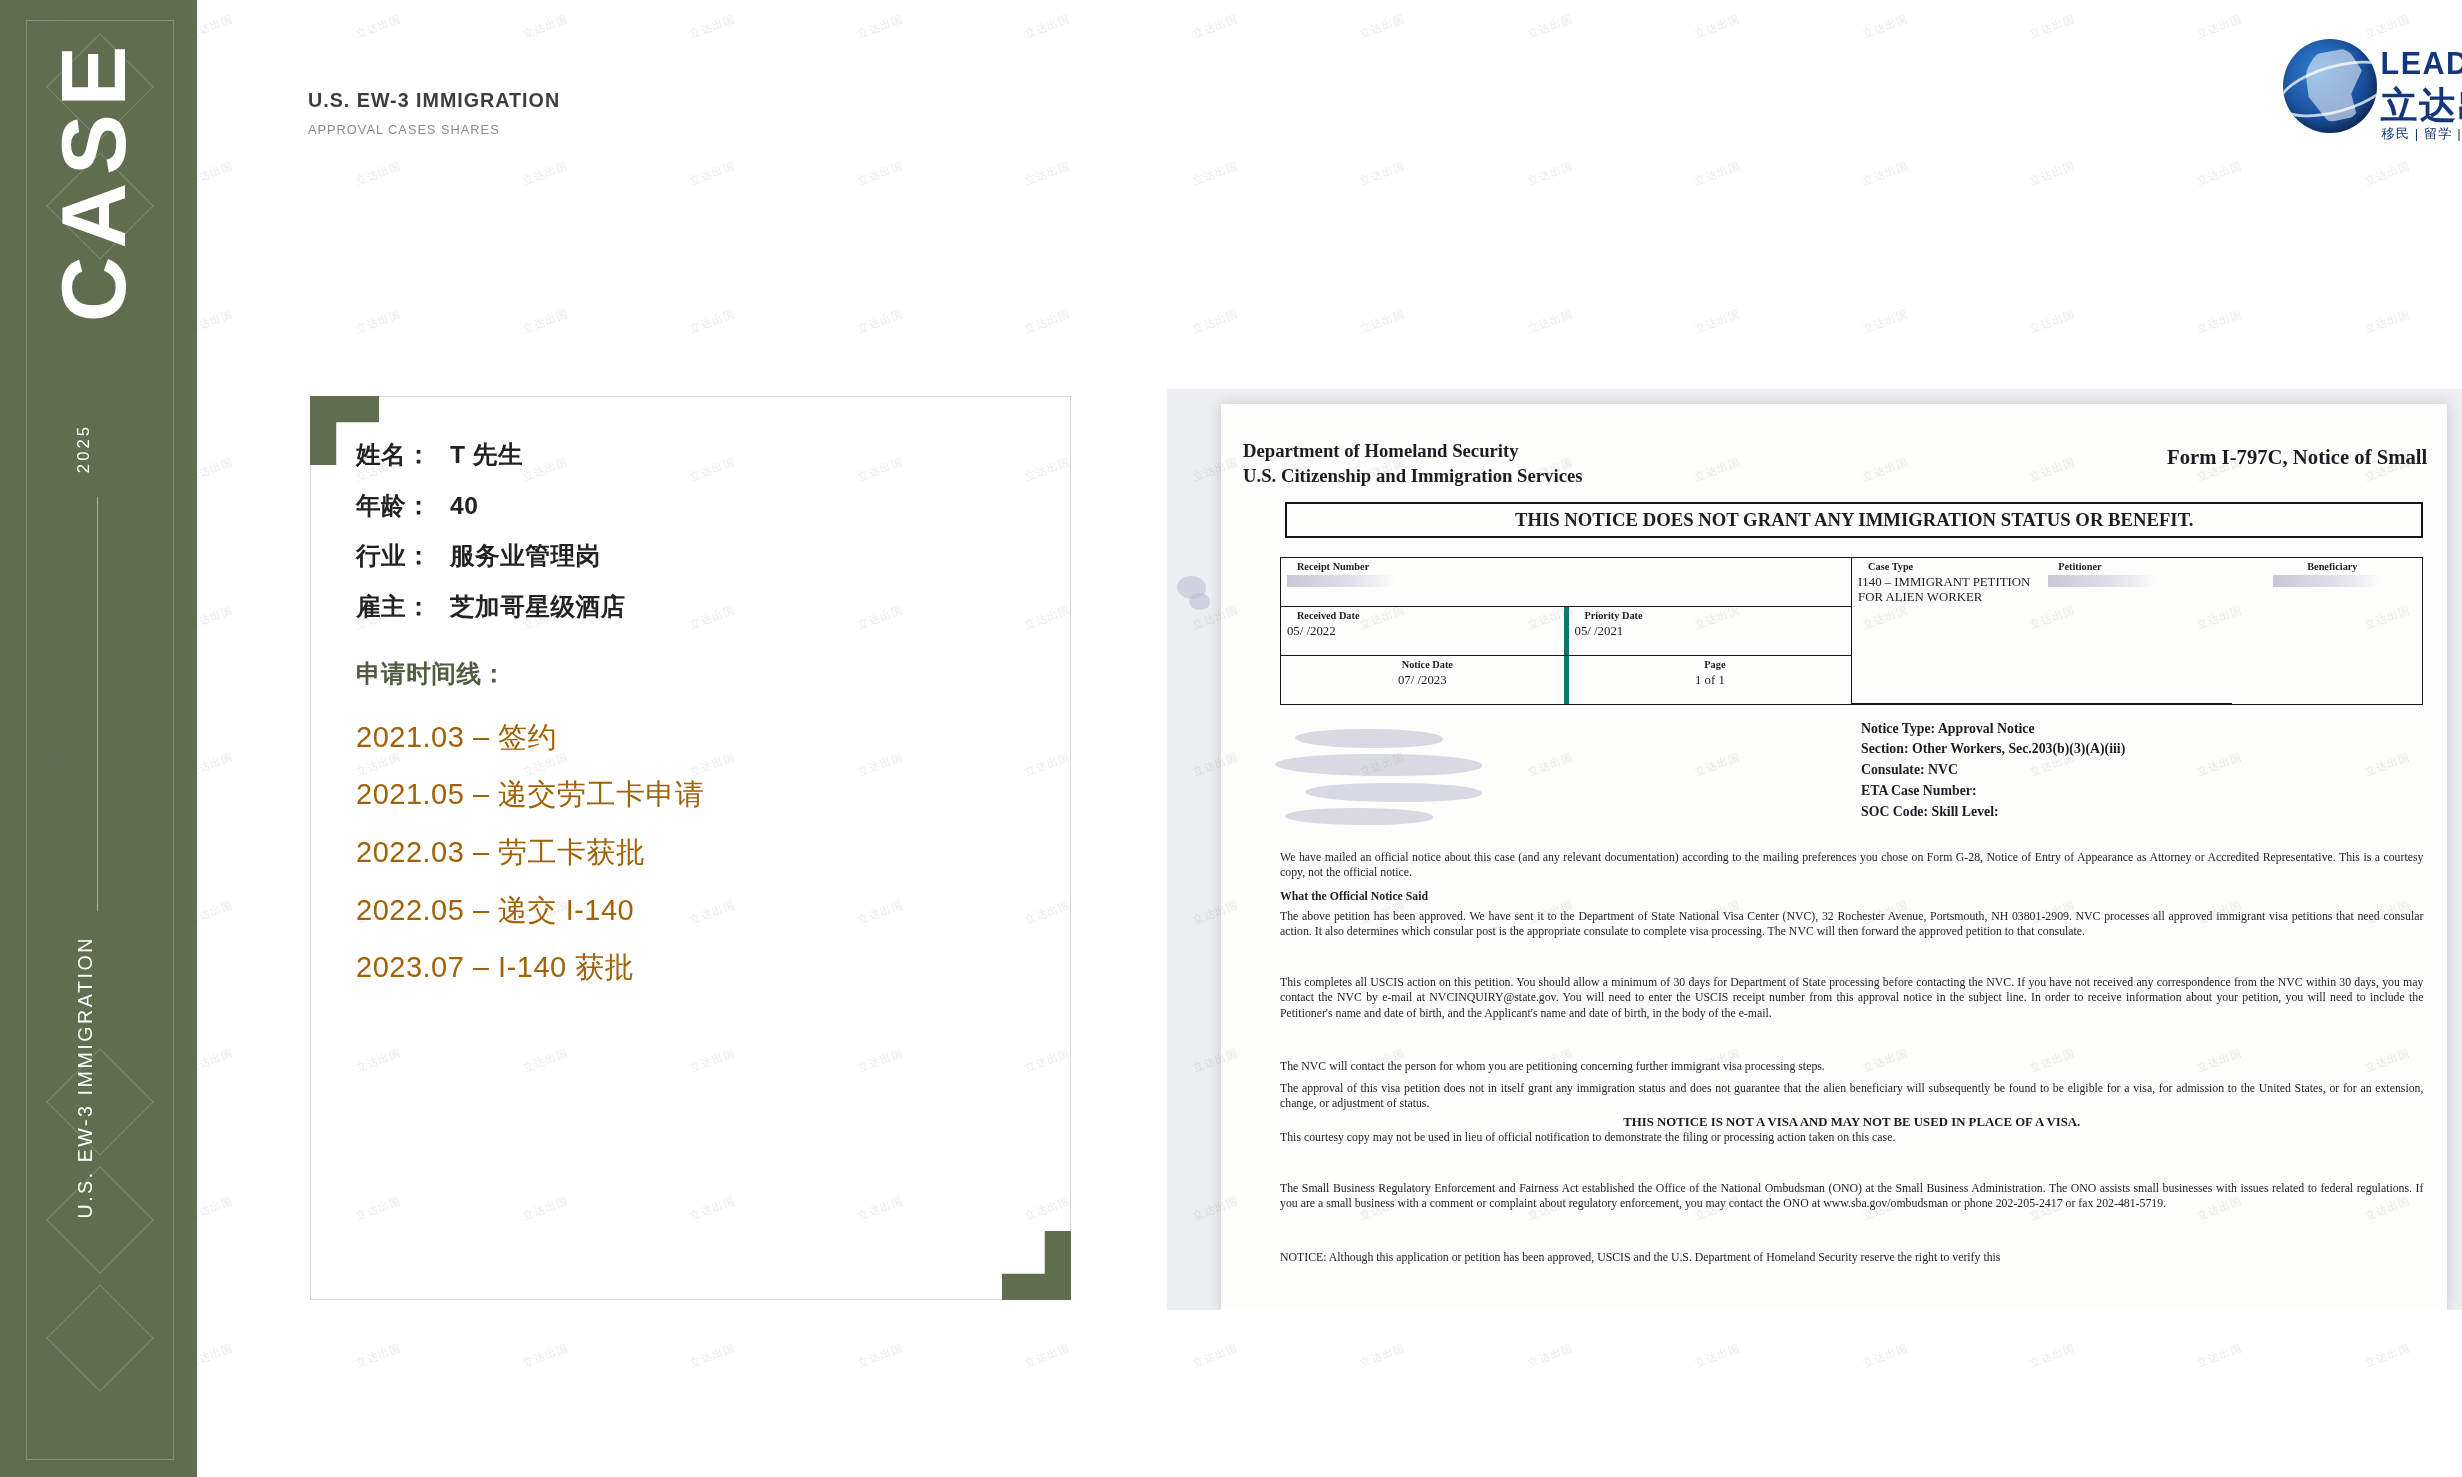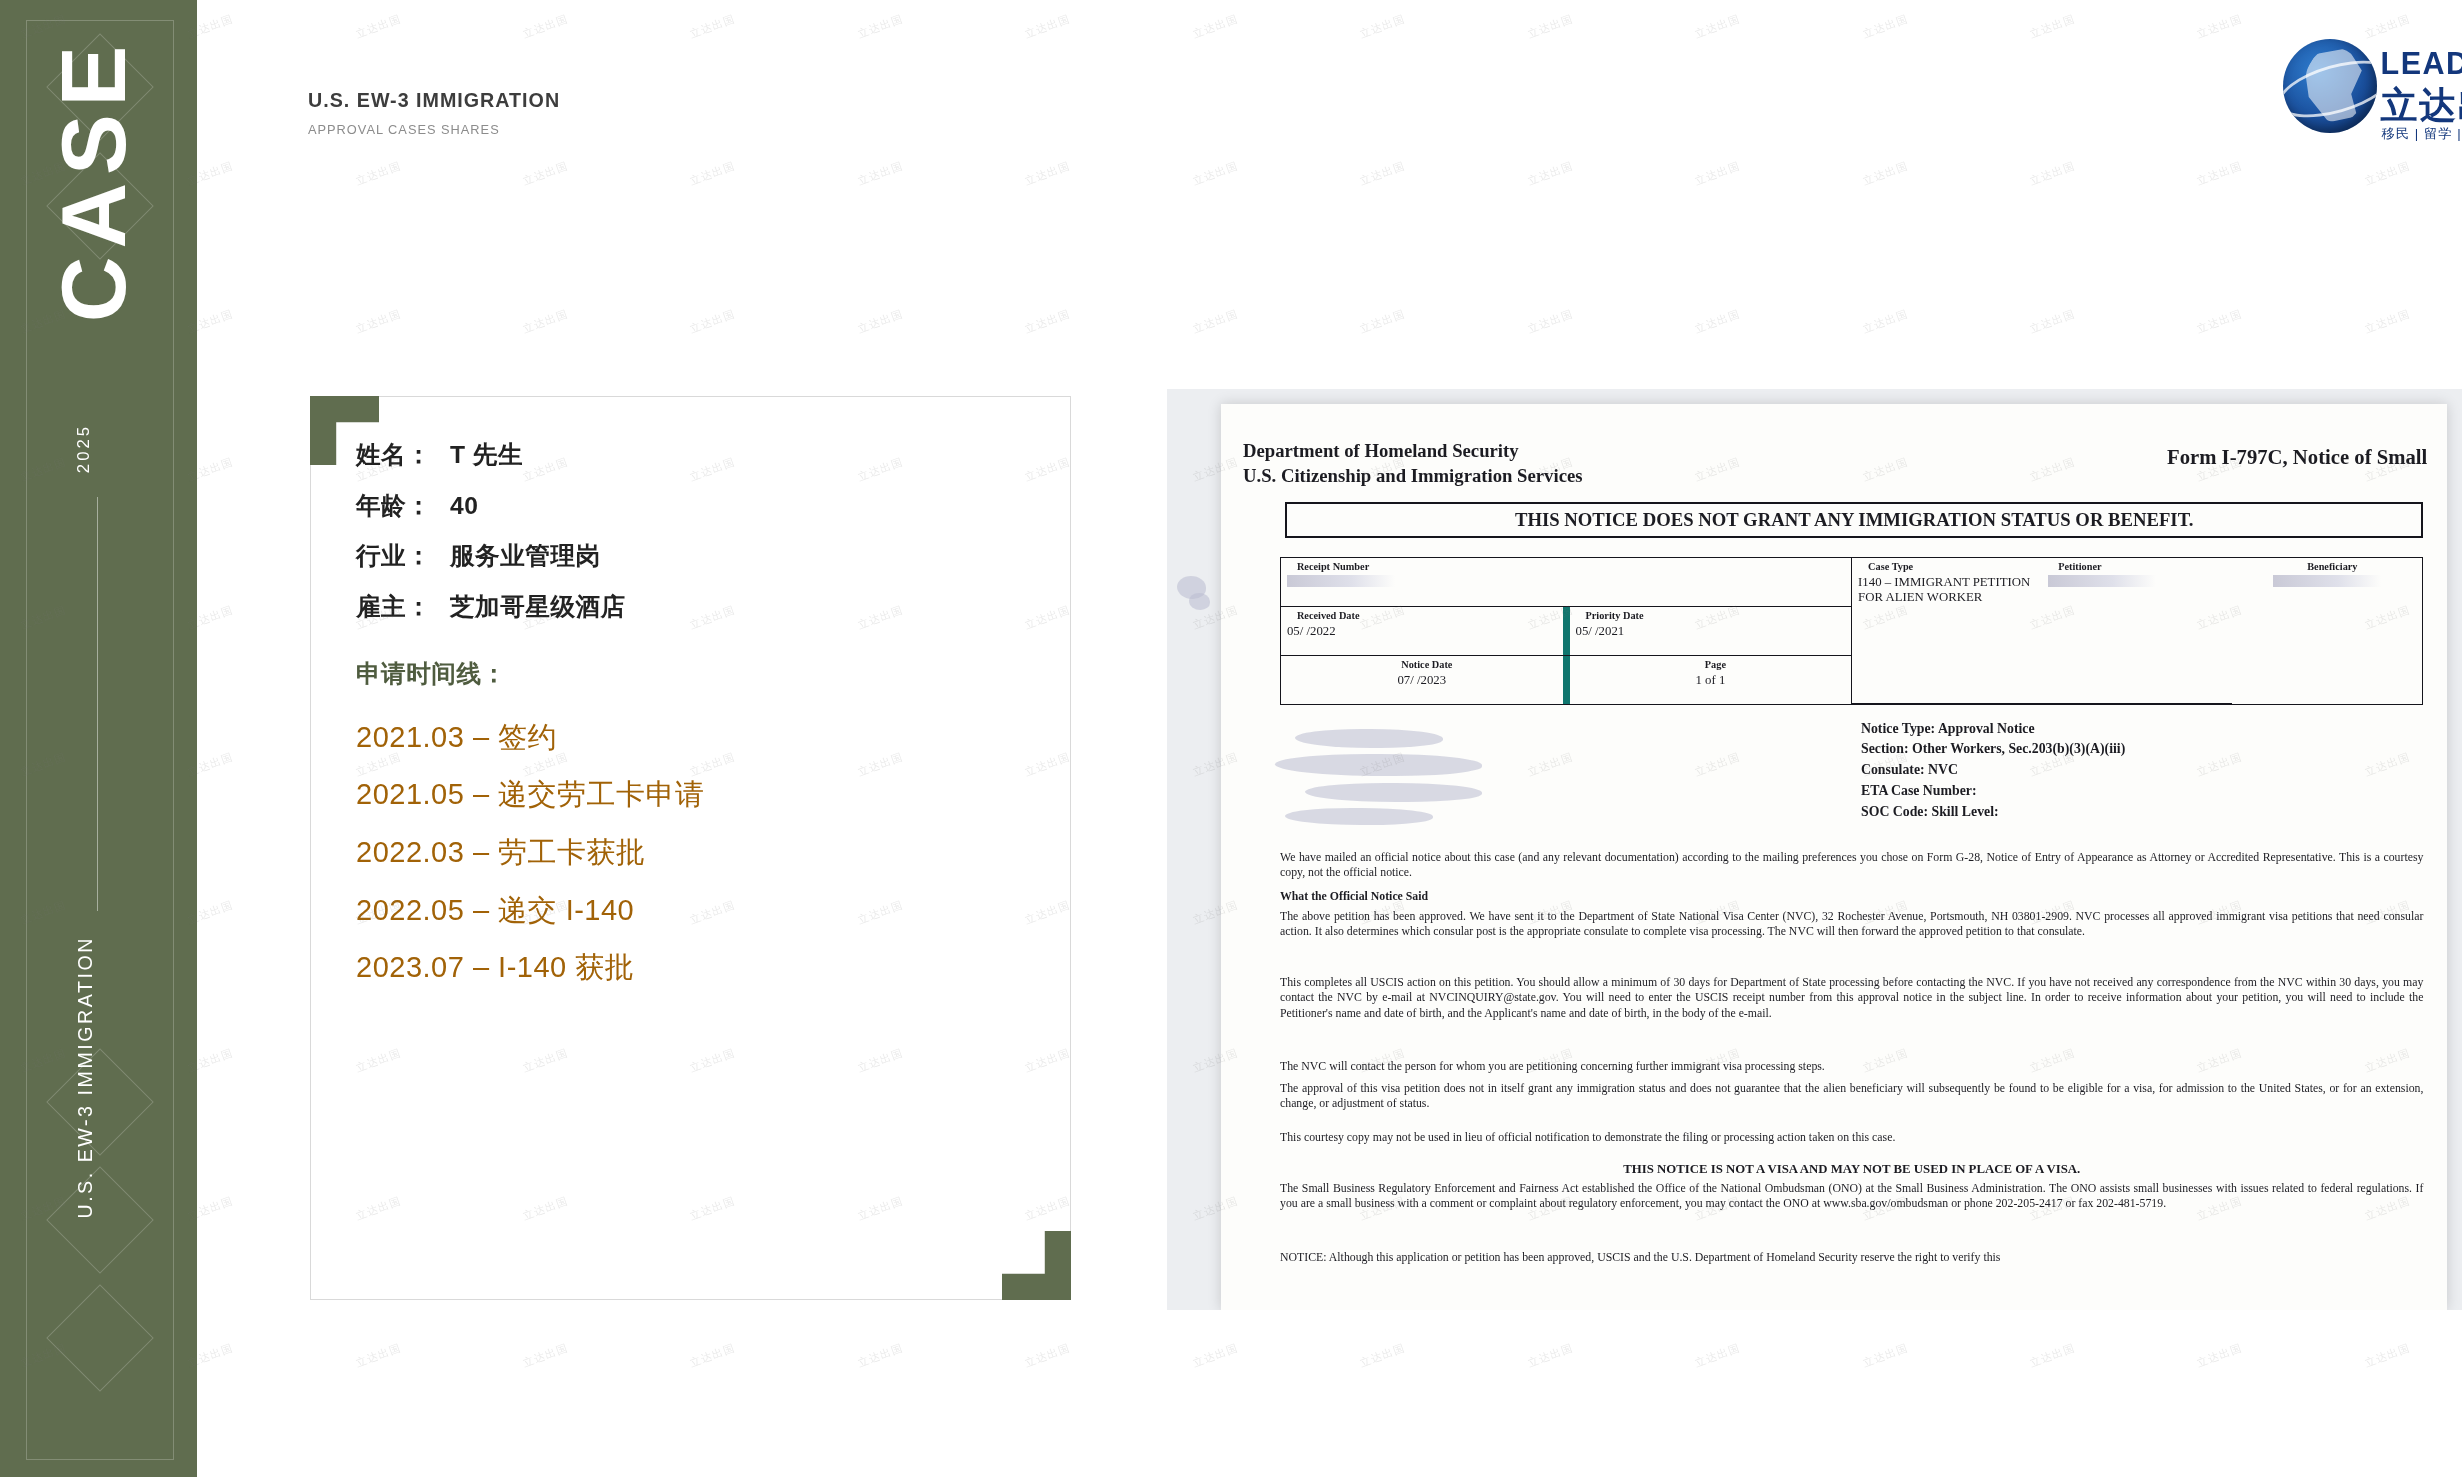--- a/index.html
+++ b/index.html
@@ -302,21 +302,21 @@
     right: 23.6px;
     height: 148px;
     border: 1.5px solid #15151c;
     box-sizing: border-box;
     display: flex;
   }
   .dt-left { width: 50%; border-right: 1.5px solid #15151c; display: flex; flex-direction: column;}
   .dt-right { width: 50%; display: flex; flex-direction: row;}
   .dt-cellrow { display: flex; flex: 1; border-bottom: 1px solid #15151c;}
   .dt-cellrow:last-child { border-bottom: none; text-align: center;}
-  .dt-cell { flex: 1; padding: 3px 5.9px; border-right: 7px solid #0f766e; }
+  .dt-cell { flex: 1; padding: 3px 5.9px; border-right: 5px solid #0f766e; }
   .dt-cell:last-child { border-right: none; }
   .dt-cell .lbl { font-size: 10.3px; font-weight: bold; margin-left: 10px; }
   .dt-cell .val { font-size: 12.8px; margin-top: 3px; }
   .dt-cell .val.redact { color: transparent; background: linear-gradient(90deg,#c9c9d6 0%, #dfe0ea 60%, transparent 100%); display:inline-block; min-width: 108px; height: 11.8px;}
   .doc-notice-box {
     position: absolute;
     left: 640px;
     top: 315px;
     font-size: 13.8px;
     font-weight: bold;
@@ -490,21 +490,21 @@
       <div>SOC Code:          Skill Level:</div>
     </div>
 
     <div class="doc-para" style="top:446px;">We have mailed an official notice about this case (and any relevant documentation) according to the mailing preferences you chose on Form G-28, Notice of Entry of Appearance as Attorney or Accredited Representative. This is a courtesy copy, not the official notice.</div>
     <div class="doc-para" style="top:485px; font-weight:bold;">What the Official Notice Said</div>
     <div class="doc-para" style="top:505px;">The above petition has been approved. We have sent it to the Department of State National Visa Center (NVC), 32 Rochester Avenue, Portsmouth, NH 03801-2909. NVC processes all approved immigrant visa petitions that need consular action. It also determines which consular post is the appropriate consulate to complete visa processing. The NVC will then forward the approved petition to that consulate.</div>
     <div class="doc-para" style="top:571px;">This completes all USCIS action on this petition. You should allow a minimum of 30 days for Department of State processing before contacting the NVC. If you have not received any correspondence from the NVC within 30 days, you may contact the NVC by e-mail at NVCINQUIRY@state.gov. You will need to enter the USCIS receipt number from this approval notice in the subject line. In order to receive information about your petition, you will need to include the Petitioner's name and date of birth, and the Applicant's name and date of birth, in the body of the e-mail.</div>
     <div class="doc-para" style="top:677px;">The approval of this visa petition does not in itself grant any immigration status and does not guarantee that the alien beneficiary will subsequently be found to be eligible for a visa, for admission to the United States, or for an extension, change, or adjustment of status.</div>
     <div class="doc-para" style="top:655px;">The NVC will contact the person for whom you are petitioning concerning further immigrant visa processing steps.</div>
     <div class="doc-para" style="top:726px;">This courtesy copy may not be used in lieu of official notification to demonstrate the filing or processing action taken on this case.</div>
-    <div class="doc-center-bold" style="top:758px;">THIS NOTICE IS NOT A VISA AND MAY NOT BE USED IN PLACE OF A VISA.</div>
+    <div class="doc-center-bold" style="top:711px;">THIS NOTICE IS NOT A VISA AND MAY NOT BE USED IN PLACE OF A VISA.</div>
     <div class="doc-para" style="top:777px;">The Small Business Regulatory Enforcement and Fairness Act established the Office of the National Ombudsman (ONO) at the Small Business Administration. The ONO assists small businesses with issues related to federal regulations. If you are a small business with a comment or complaint about regulatory enforcement, you may contact the ONO at www.sba.gov/ombudsman or phone 202-205-2417 or fax 202-481-5719.</div>
     <div class="doc-para" style="top:846px;">NOTICE: Although this application or petition has been approved, USCIS and the U.S. Department of Homeland Security reserve the right to verify this</div>
   </div>
 </div>
 
 <div id="watermark-layer">
     <div class="wm" style="left: 19.7px; top: 19.7px;">立达出国</div>
     <div class="wm" style="left: 187px; top: 19.7px;">立达出国</div>
     <div class="wm" style="left: 355px; top: 19.7px;">立达出国</div>
     <div class="wm" style="left: 522px; top: 19.7px;">立达出国</div>

